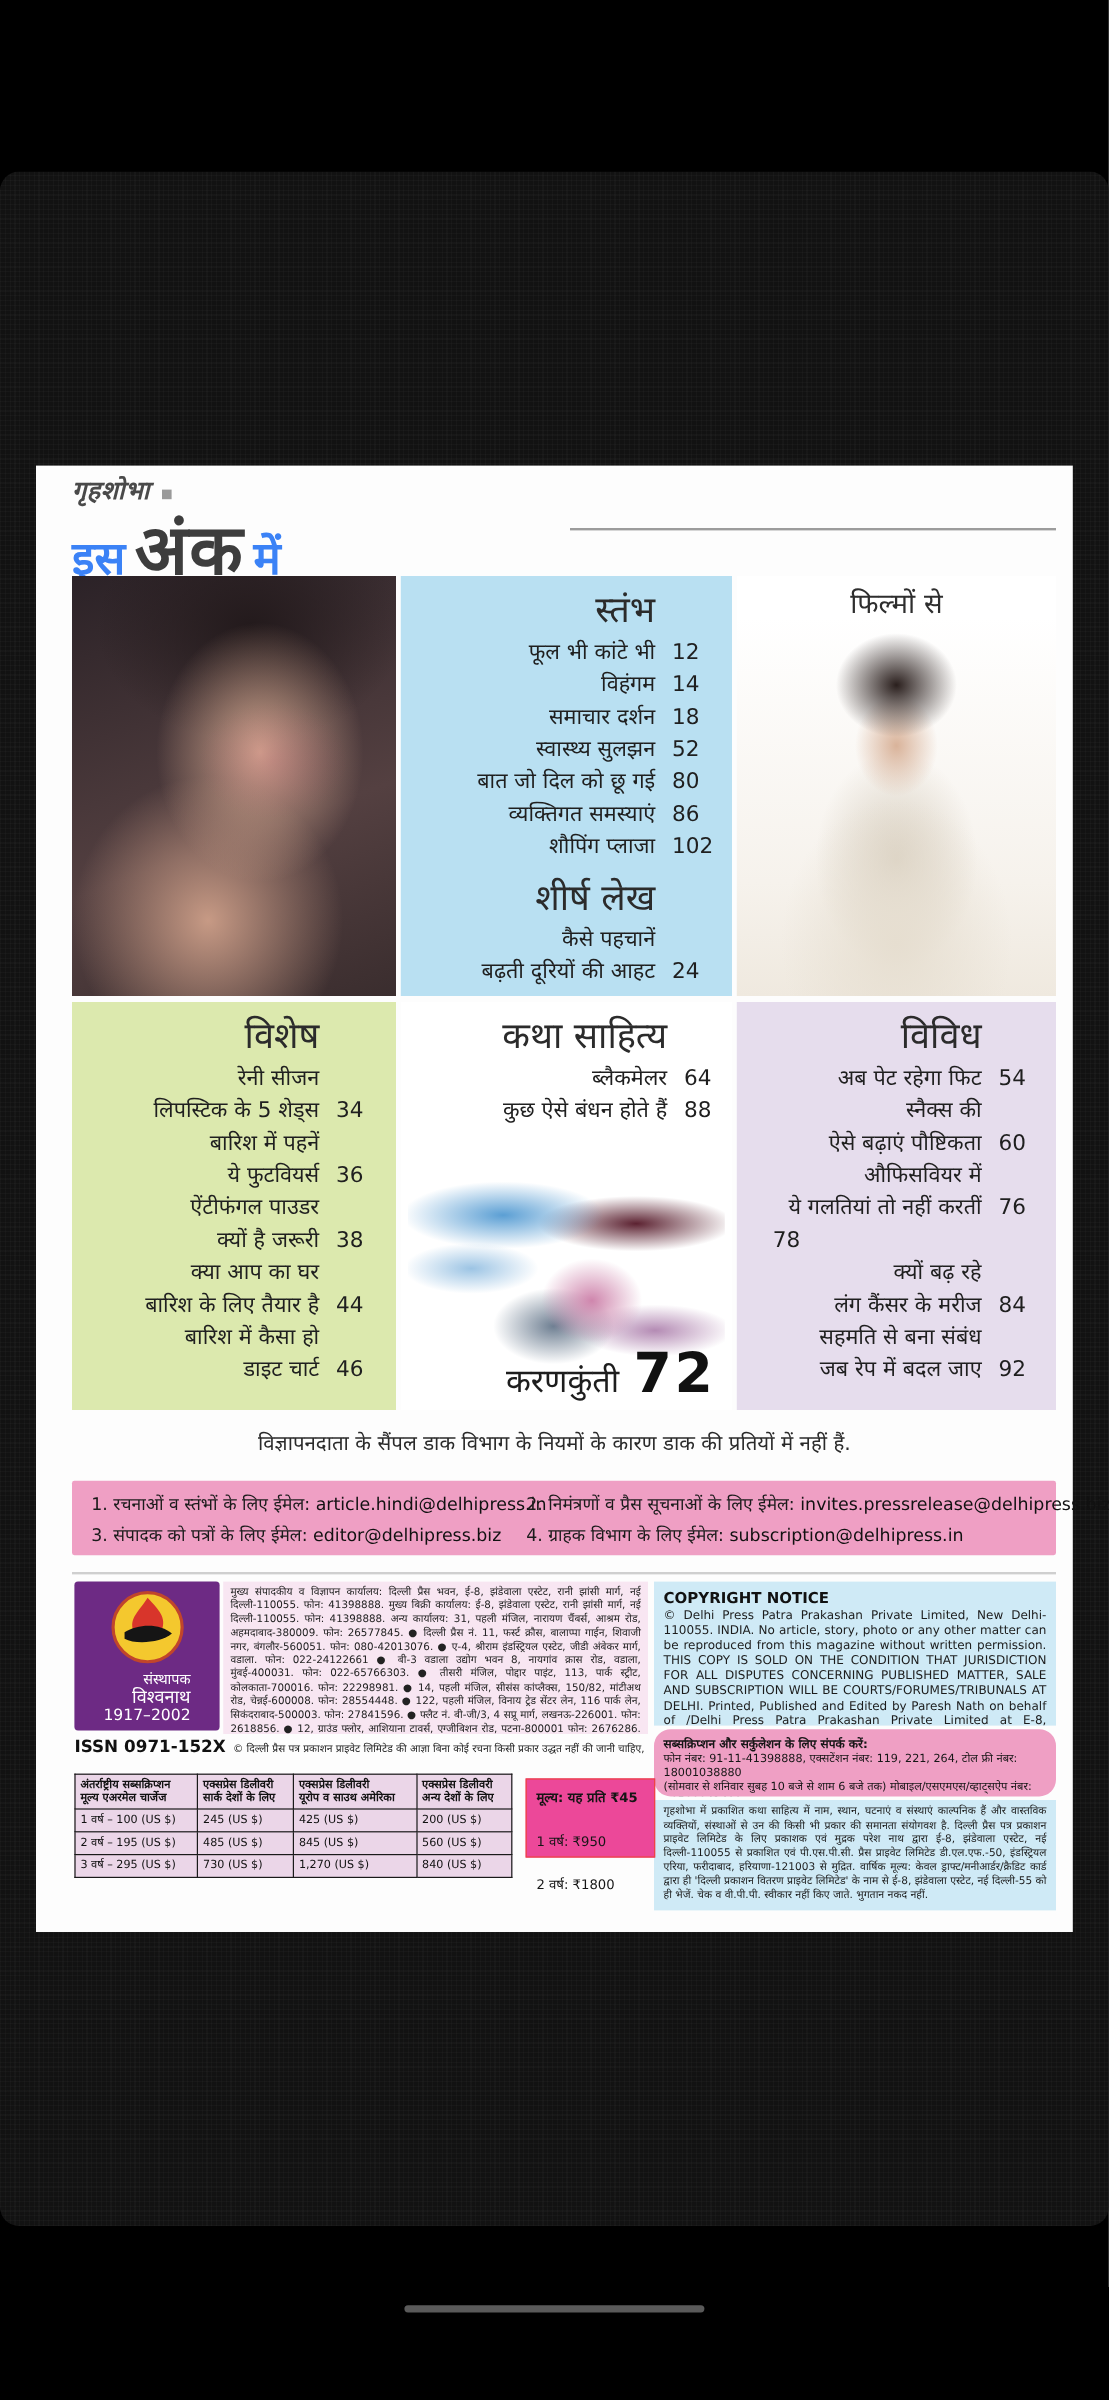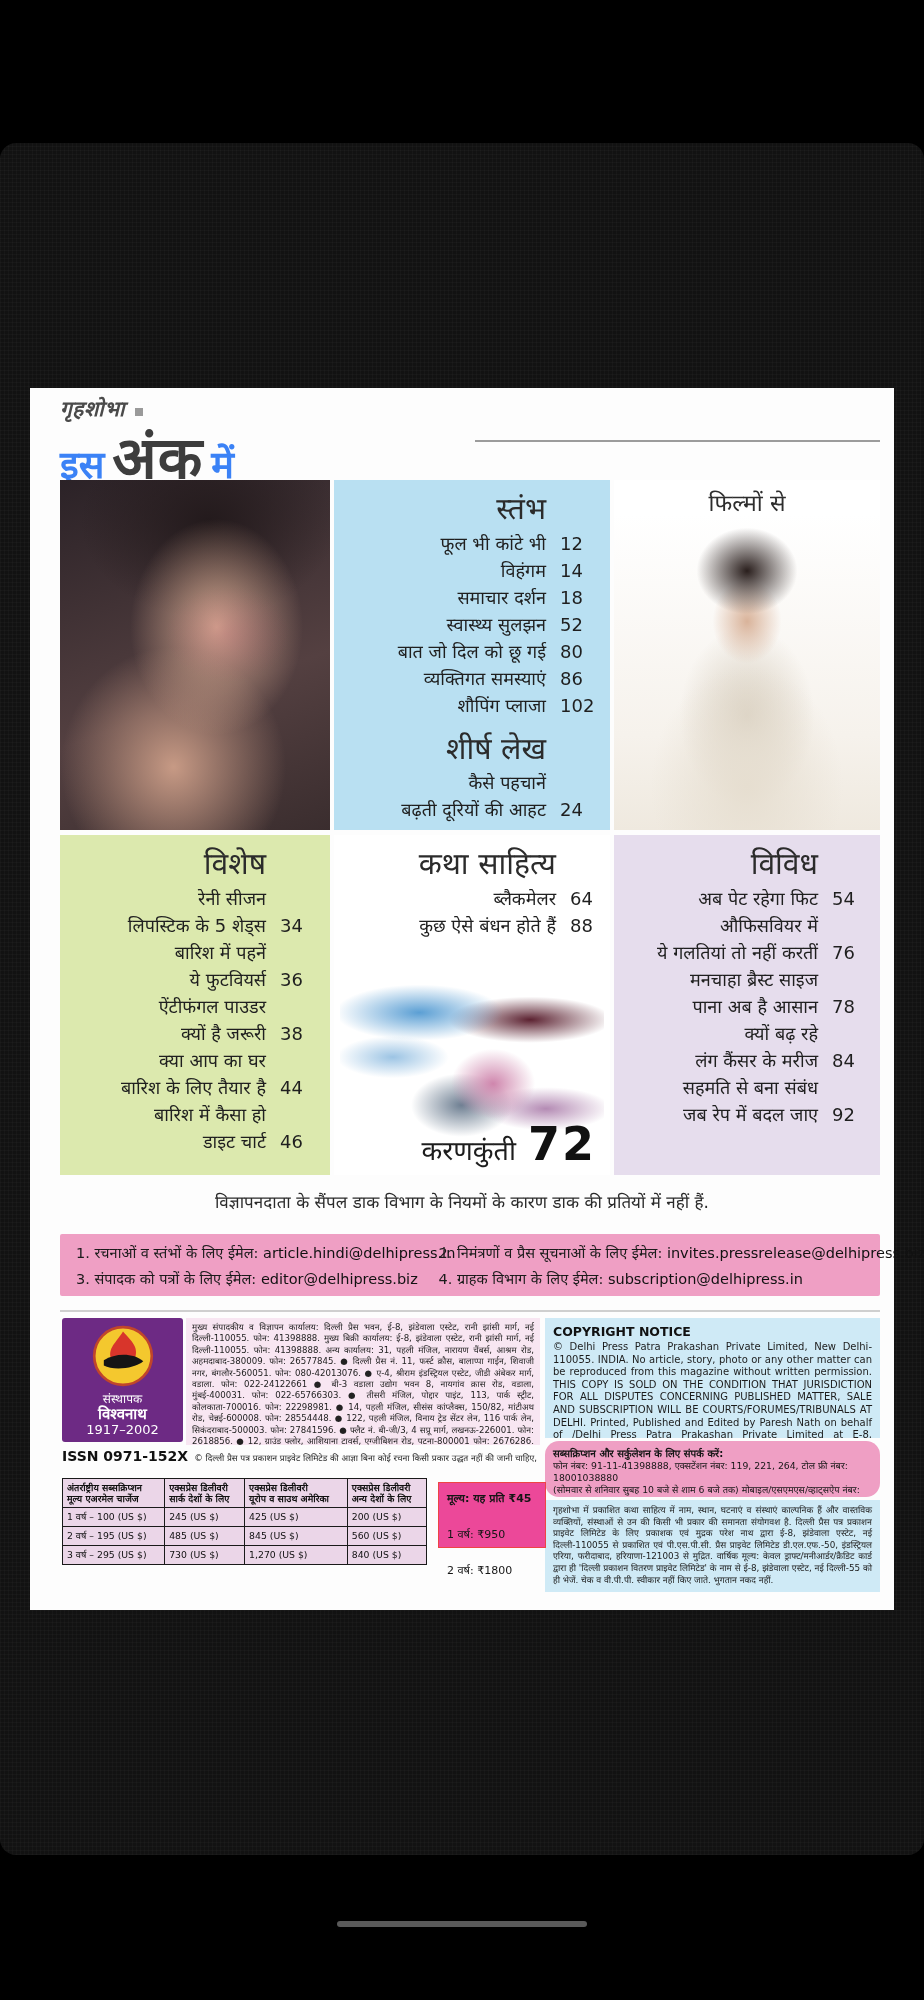--- a/index.html
+++ b/index.html
@@ -69,22 +69,22 @@
   .email-item{font-size:14.5px;color:#1b1b1b;white-space:nowrap;}
   .email-label{color:#1b1b1b;}
   .email-addr{color:#111;}
 
   .divider{position:absolute;left:30px;top:922px;width:820px;height:2px;background:#cfcfcf;}
 
   .bottom{position:absolute;left:30px;top:930px;width:820px;height:276px;}
   .founder{position:absolute;left:2px;top:0;width:121px;height:124px;background:#6d2a84;border-radius:3px;
     display:flex;flex-direction:column;align-items:center;justify-content:flex-start;padding-top:6px;box-sizing:border-box;}
   .founder-text{color:#fff;text-align:center;line-height:15px;margin-top:4px;}
-  .f-role{font-size:12px;}
-  .f-name{font-size:15px;font-weight:bold;}
+  .f-role{font-size:12px;text-align:right;}
+  .f-name{font-size:15px;font-weight:normal;text-align:right;}
   .f-years{font-size:13px;}
   .addr-block{position:absolute;left:126px;top:0;width:354px;height:127px;background:#f8e6f2;box-sizing:border-box;
     padding:4px 6px;font-size:8.6px;line-height:11.4px;color:#222;text-align:justify;overflow:hidden;}
   .issn-row{position:absolute;left:2px;top:130px;width:478px;display:flex;align-items:baseline;gap:6px;}
   .issn{font-size:14px;font-weight:bold;color:#111;white-space:nowrap;}
   .issn-note{font-size:8.6px;color:#222;}
 
   .rightcol{position:absolute;left:485px;top:0;width:335px;}
   .copyright-box{background:#cfeaf6;box-sizing:border-box;padding:6px 8px;height:120px;overflow:hidden;}
   .cr-title{font-size:12.5px;font-weight:bold;color:#111;}
@@ -258,30 +258,33 @@
       <div class="sec-head">विविध</div>
       <div>
           <div class="toc-item">
             <div class="toc-lines">
               <div class="toc-line">अब पेट रहेगा फिट</div>
             </div>
             <div class="toc-page">54</div>
           </div>
           <div class="toc-item">
             <div class="toc-lines">
+              <div class="toc-line">स्नैक्स की</div>
+              <div class="toc-line">ऐसे बढ़ाएं पौष्टिकता</div>
+            </div>
+            <div class="toc-page">60</div>
+          </div>
+          <div class="toc-item">
+            <div class="toc-lines">
               <div class="toc-line">औफिसवियर में</div>
               <div class="toc-line">ये गलतियां तो नहीं करतीं</div>
             </div>
             <div class="toc-page">76</div>
           </div>
           <div class="toc-item">
-            <div class="toc-lines">
-              <div class="toc-line">मनचाहा ब्रैस्ट साइज</div>
-              <div class="toc-line">पाना अब है आसान</div>
-            </div>
             <div class="toc-page">78</div>
           </div>
           <div class="toc-item">
             <div class="toc-lines">
               <div class="toc-line">क्यों बढ़ रहे</div>
               <div class="toc-line">लंग कैंसर के मरीज</div>
             </div>
             <div class="toc-page">84</div>
           </div>
           <div class="toc-item">

